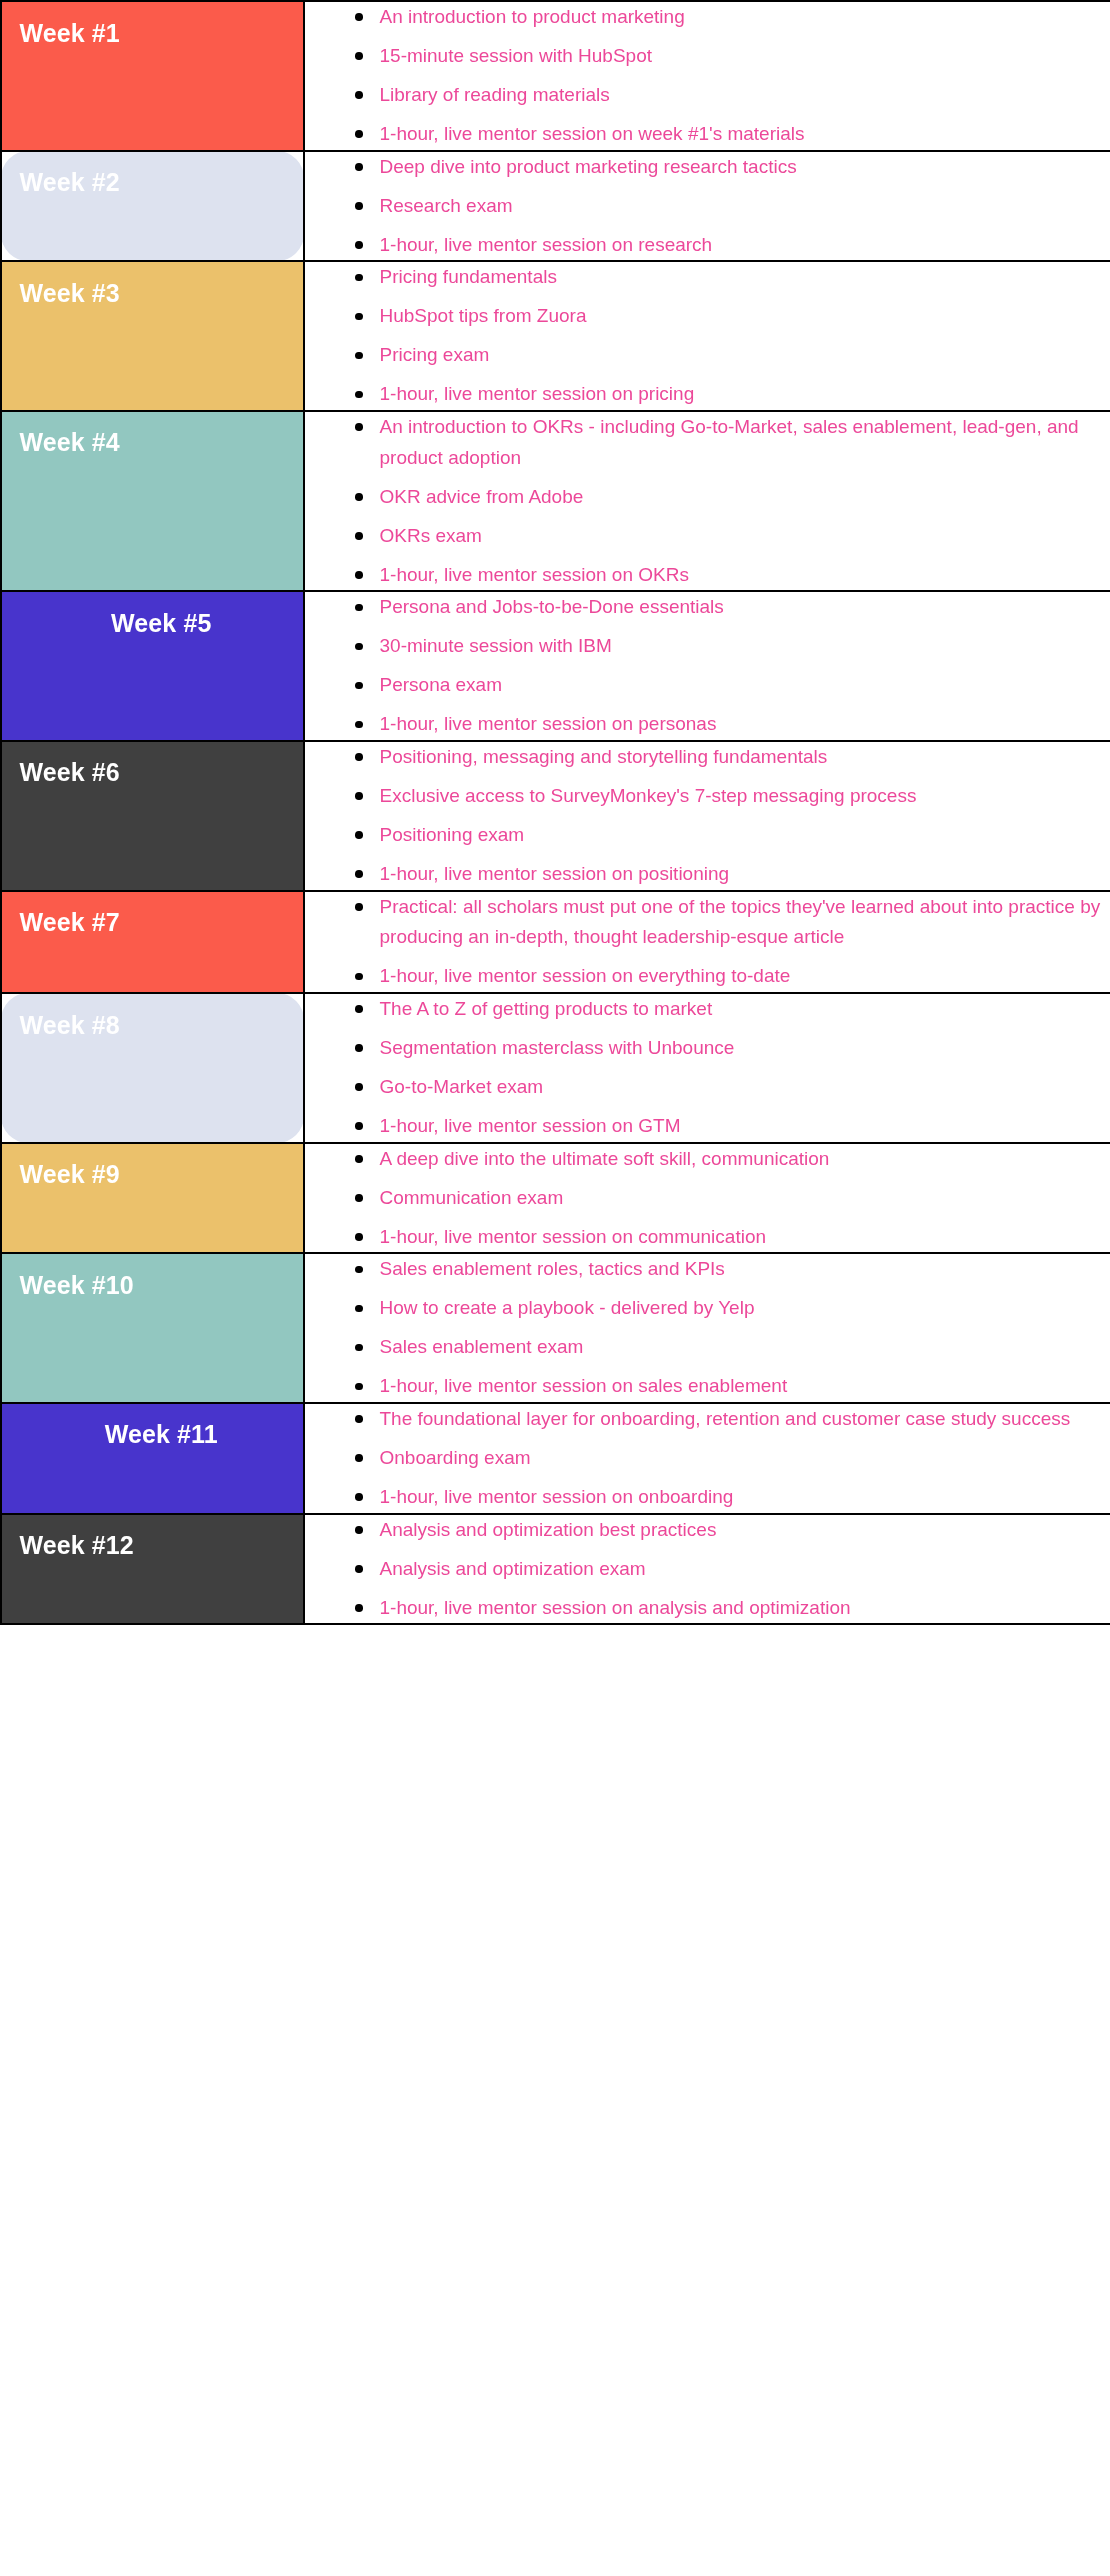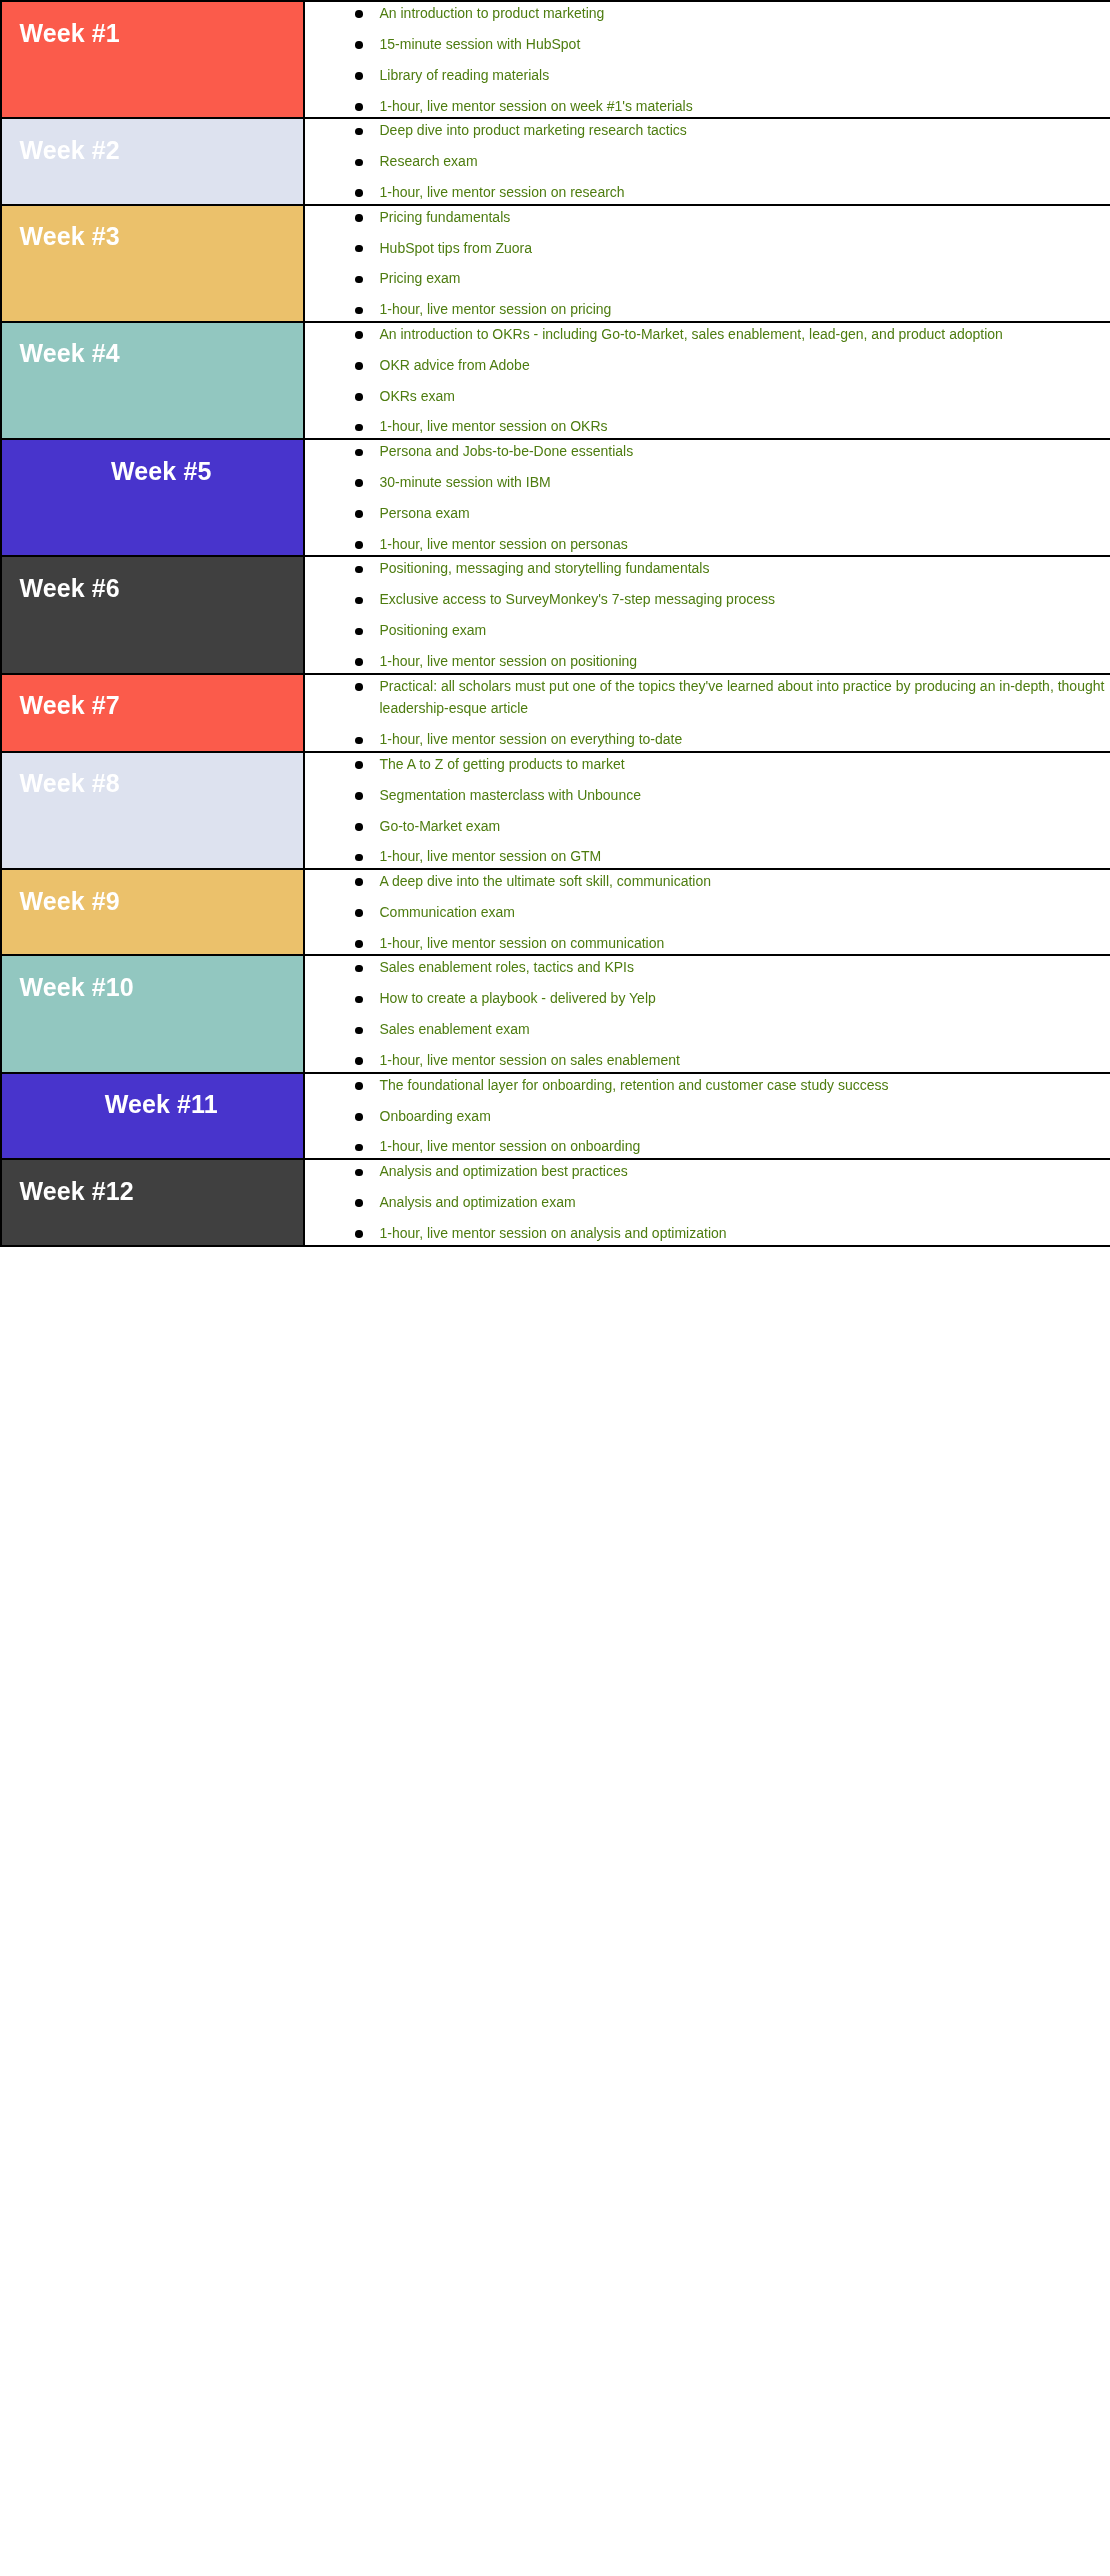--- a/index.html
+++ b/index.html
@@ -48,40 +48,40 @@
     background: #ffffff;
     padding: 15px 21px 15px 0;
   }
   ul.item-list {
     list-style: none;
     margin: 0;
     padding: 0 0 0 50px;
   }
   ul.item-list > li {
     position: relative;
-    font-size: 14px;
+    font-size: 19px;
     line-height: 1.62;
-    color: #4d7c0f;
+    color: #ec4899;
     padding: 0 0 0 24.5px;
     margin: 0 0 8.2px 0;
   }
   ul.item-list > li:last-child { margin-bottom: 0; }
   ul.item-list > li .bullet-dot {
     position: absolute;
     left: 0;
     top: 0.60em;
     width: 7.6px;
     height: 7.6px;
     border-radius: 50%;
     background: #000000;
   }
 
   
   .bg-coral   { background: #FB5B4B; }
-  .bg-paleblue{ background: #DDE2EF; }
+  .bg-paleblue{ background: #DDE2EF; border-radius: 27px; }
   .bg-gold    { background: #EBC16B; }
   .bg-teal    { background: #92C7C0; }
   .bg-purple  { background: #4834CC; text-align: center; }
   .bg-navy    { background: #404040; }
 </style>
 </head>
 <body>
 
 <table id="schedule-table">
   <colgroup>

